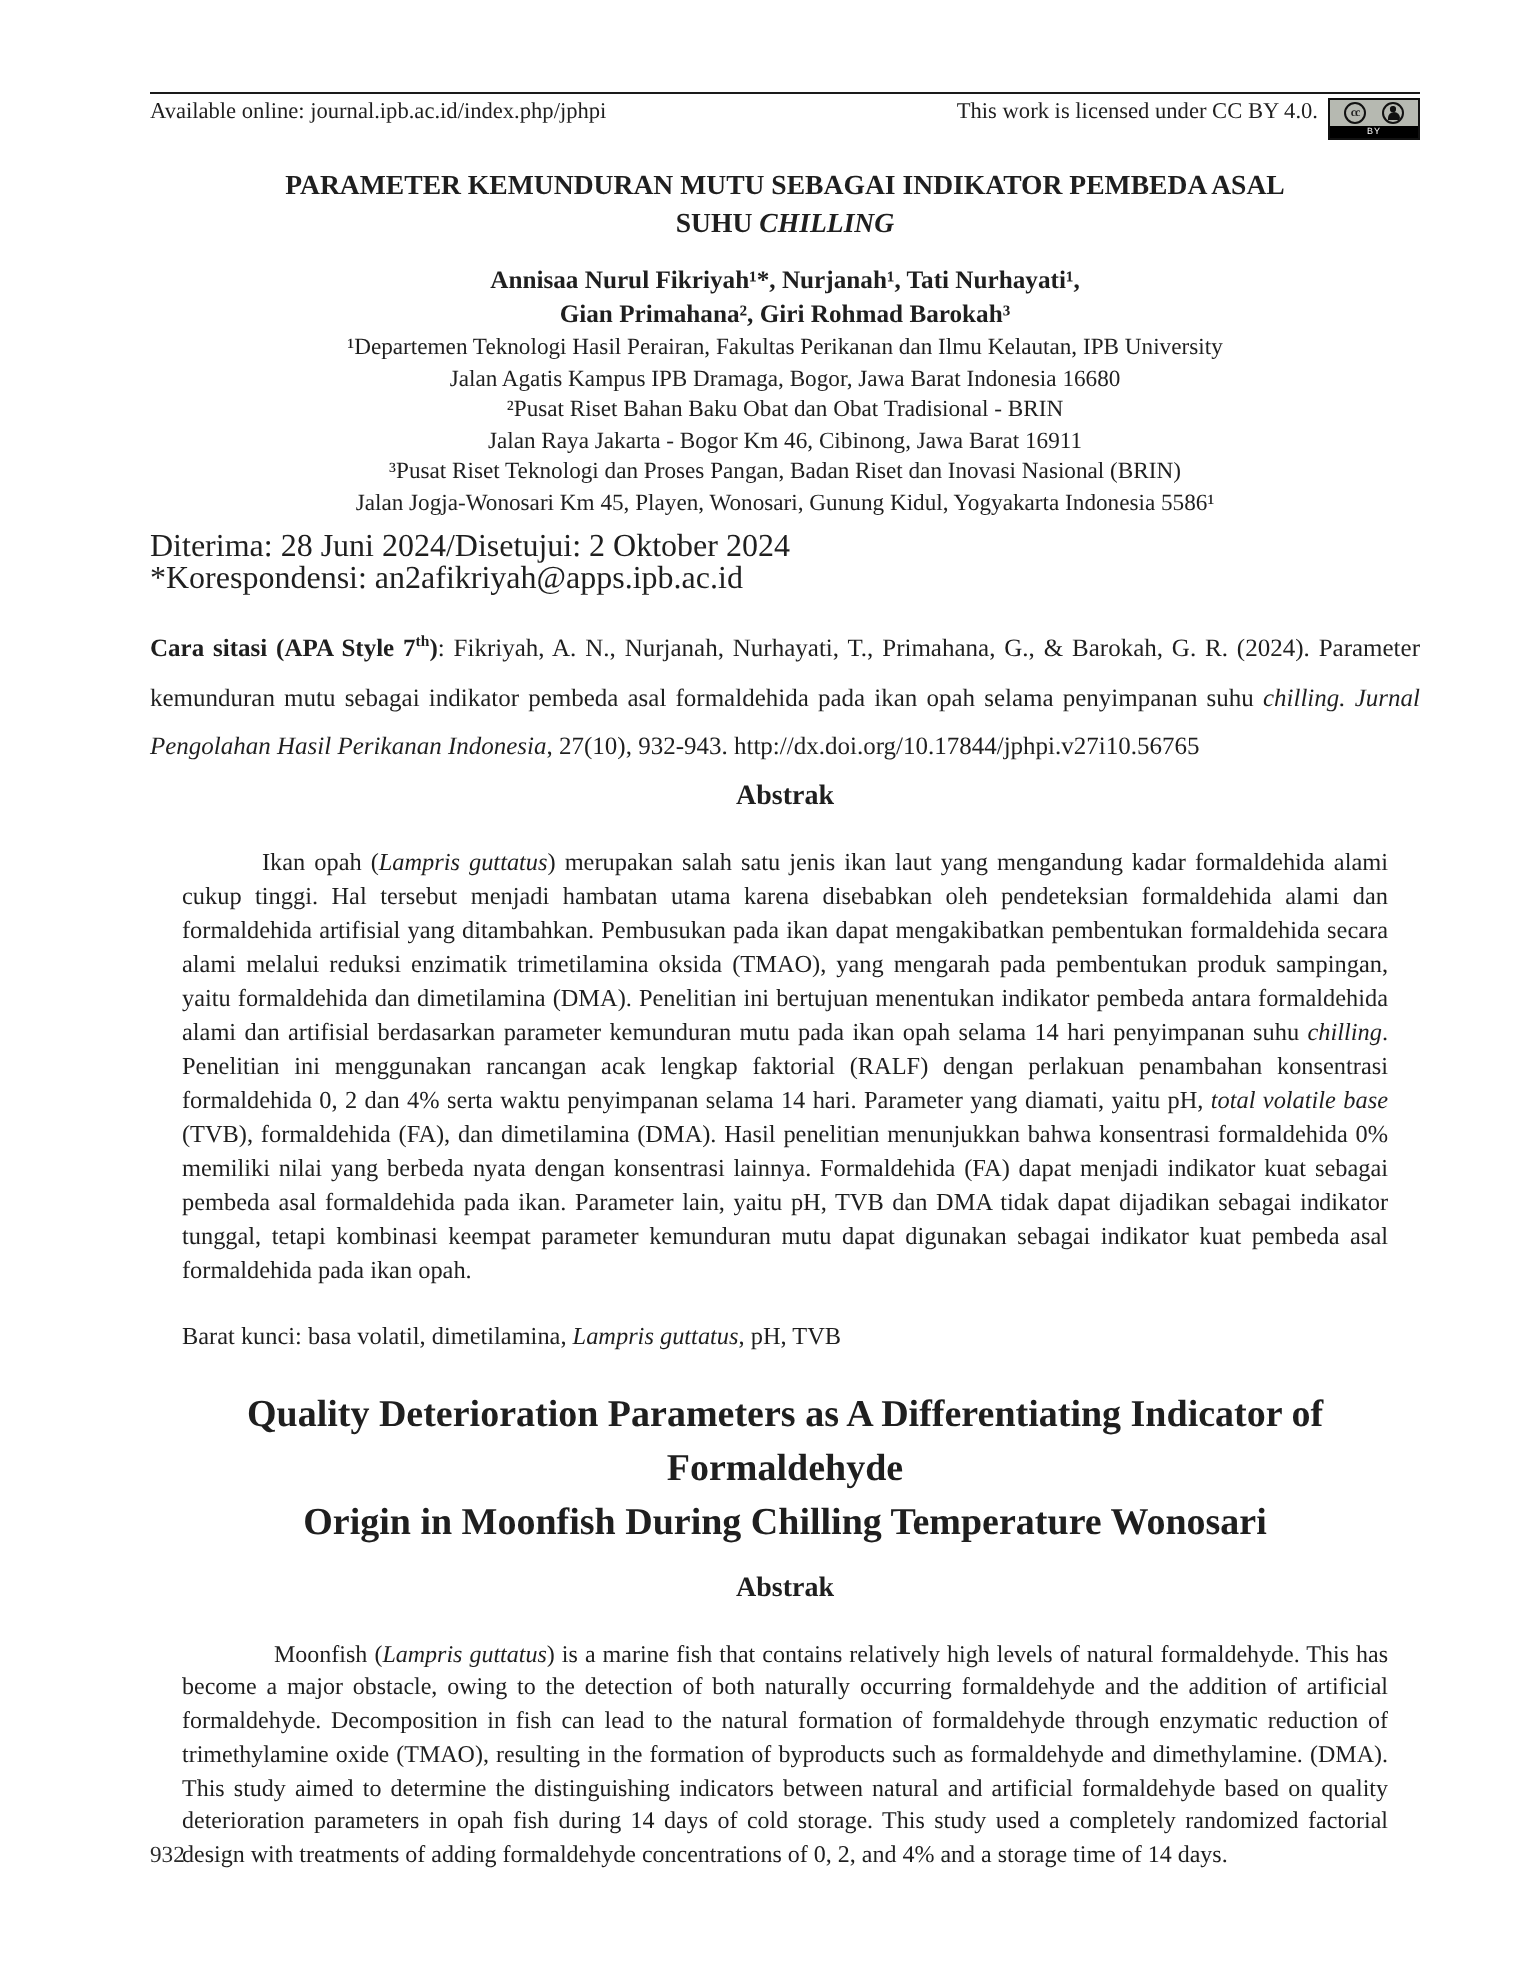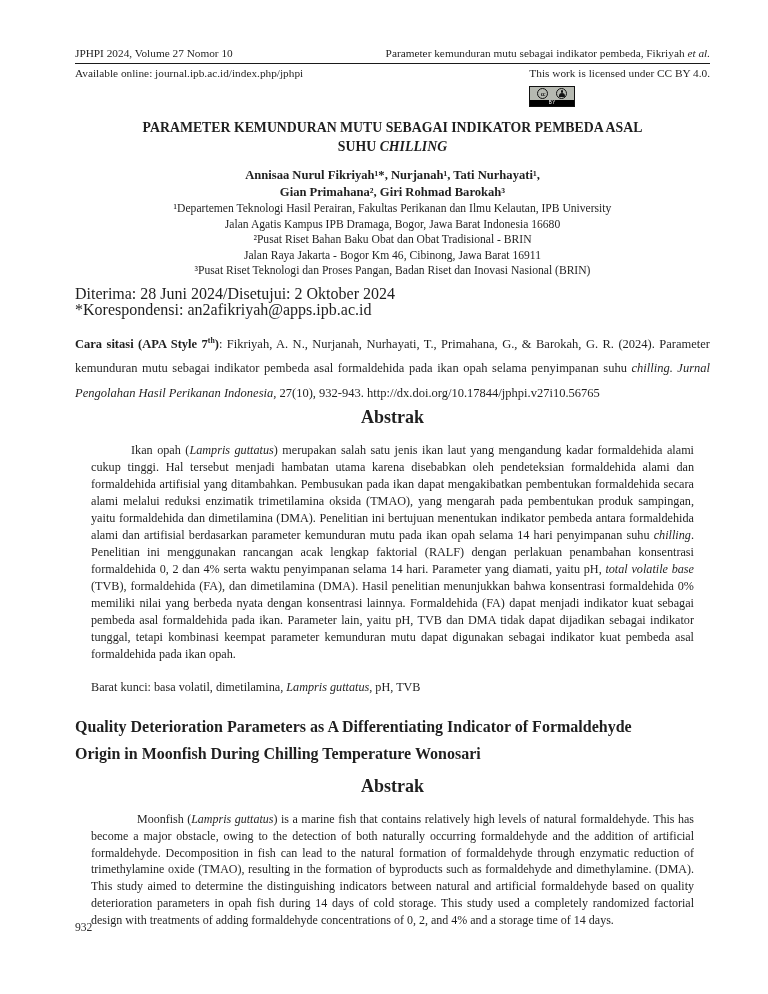--- a/index.html
+++ b/index.html
@@ -14,64 +14,60 @@
     padding:46px 58px 0 75px;
   }
   .it{font-style:italic;}
   .bd{font-weight:bold;}
   sup{font-size:0.62em;line-height:0;vertical-align:super;}
 
   
   .hrow1{display:flex;justify-content:space-between;font-size:11.3px;line-height:15px;padding-bottom:2px;}
   .hrule{border-top:1.6px solid #1a1a1a;margin:0 0 2px 0;}
   .hrow2{display:flex;justify-content:space-between;align-items:flex-start;font-size:11.3px;line-height:15px;min-height:23px;gap:33px;}
-  .lic{display:inline-flex;align-items:flex-start;gap:5px;flex-direction:column;}
+  .lic{display:inline-flex;align-items:flex-start;gap:5px;}
   .cc-badge{display:inline-flex;flex-direction:column;width:46px;height:21px;border:1.6px solid #111;background:#b6b9b1;box-sizing:border-box;}
   .cc-icons{flex:1;display:flex;align-items:center;justify-content:space-around;padding:0 3px;}
   .cc-circle{width:11px;height:11px;border:1.4px solid #111;border-radius:50%;box-sizing:border-box;display:flex;align-items:center;justify-content:center;position:relative;overflow:hidden;}
   .cc-txt{font-size:6px;font-weight:bold;letter-spacing:-0.5px;line-height:1;}
   .person-head{position:absolute;top:1.2px;left:3.3px;width:2.6px;height:2.6px;border-radius:50%;background:#111;}
   .person-body{position:absolute;bottom:0.6px;left:1.6px;width:6px;height:4px;border-radius:3px 3px 0 0;background:#111;}
   .cc-by{height:6px;background:#000;color:#fff;font-size:4.5px;line-height:6px;text-align:center;font-family:"Liberation Sans",sans-serif;letter-spacing:0.5px;}
 
   
   .title-id{margin:11px 0 0 0;text-align:center;font-size:13.8px;font-weight:bold;line-height:19px;}
   .title-id .tline{display:block;white-space:nowrap;}
   .authors{margin-top:11px;text-align:center;font-weight:bold;font-size:12.6px;line-height:17px;}
   .affils{text-align:center;font-size:11.6px;line-height:15.5px;}
   .dates{margin-top:7px;text-align:left;font-size:16px;line-height:16px;}
 
   
   .citation{margin:14px 0 0 0;font-size:12.5px;line-height:24.5px;text-align:justify;}
 
   
-  .abs-heading{margin:4px 0 0 0;text-align:center;font-size:18px;font-weight:bold;line-height:17px;}
+  .abs-heading{margin:4px 0 0 0;text-align:center;font-size:14px;font-weight:bold;line-height:17px;}
   .abs-body{margin:16px;font-size:12.2px;line-height:17px;text-align:justify;}
   .indent{text-indent:40px;}
   .keywords{text-align:left;}
 
-  .title-en{margin:17px 0 0 0;text-align:left;font-size:16px;font-weight:bold;line-height:27px;}
+  .title-en{margin:17px 0 0 0;text-align:center;font-size:19px;font-weight:bold;line-height:27px;}
   .title-en .tline{display:block;}
   .abs-heading-en{margin:11px 0 0 0;}
   .abs-body-en{font-size:12px;line-height:16.8px;}
   .indent-en{text-indent:46px;}
 
   
   .footer{position:absolute;left:75px;right:58px;top:921px;display:flex;justify-content:space-between;font-size:11.6px;color:#2c2c2c;}
 </style>
 </head>
 <body>
 
 <div class="page">
 
   <header>
-    <div class="hrow1">
-      <span>JPHPI 2024, Volume 27 Nomor 10</span>
-      <span><span>Parameter kemunduran mutu sebagai indikator pembeda, Fikriyah </span><span class="it">et al.</span></span>
-    </div>
     <div class="hrule"></div>
     <div class="hrow2">
       <span>Available online: journal.ipb.ac.id/index.php/jphpi</span>
       <span class="lic">
         <span>This work is licensed under CC BY 4.0.</span>
         <span class="cc-badge">
           <span class="cc-icons">
             <span class="cc-circle">
                 <span class="cc-txt">cc</span>
               </span>
@@ -95,20 +91,21 @@
     <div>Annisaa Nurul Fikriyah¹*, Nurjanah¹, Tati Nurhayati¹,</div>
     <div>Gian Primahana², Giri Rohmad Barokah³</div>
   </div>
 
   <div class="affils">
     <div>¹Departemen Teknologi Hasil Perairan, Fakultas Perikanan dan Ilmu Kelautan, IPB University</div>
     <div>Jalan Agatis Kampus IPB Dramaga, Bogor, Jawa Barat Indonesia 16680</div>
     <div>²Pusat Riset Bahan Baku Obat dan Obat Tradisional - BRIN</div>
     <div>Jalan Raya Jakarta - Bogor Km 46, Cibinong, Jawa Barat 16911</div>
     <div>³Pusat Riset Teknologi dan Proses Pangan, Badan Riset dan Inovasi Nasional (BRIN)</div>
+    <div>Jalan Jogja-Wonosari Km 45, Playen, Wonosari, Gunung Kidul, Yogyakarta Indonesia 5586¹</div>
   </div>
 
   <div class="dates">
     <div>Diterima: 28 Juni 2024/Disetujui: 2 Oktober 2024</div>
     <div>*Korespondensi: an2afikriyah@apps.ipb.ac.id</div>
   </div>
 
   <p class="citation"><span class="bd">Cara sitasi (APA Style 7</span><sup class="bd">th</sup><span class="bd">)</span><span>: Fikriyah, A. N., Nurjanah, Nurhayati, T., Primahana, G., &amp; Barokah, G. R. (2024). Parameter kemunduran mutu sebagai indikator pembeda asal formaldehida pada ikan opah selama penyimpanan suhu </span><span class="it">chilling. </span><span class="it">Jurnal Pengolahan Hasil Perikanan Indonesia</span><span>, 27(10), 932-943. http://dx.doi.org/10.17844/jphpi.v27i10.56765</span></p>
 
   <h2 class="abs-heading">Abstrak</h2>

